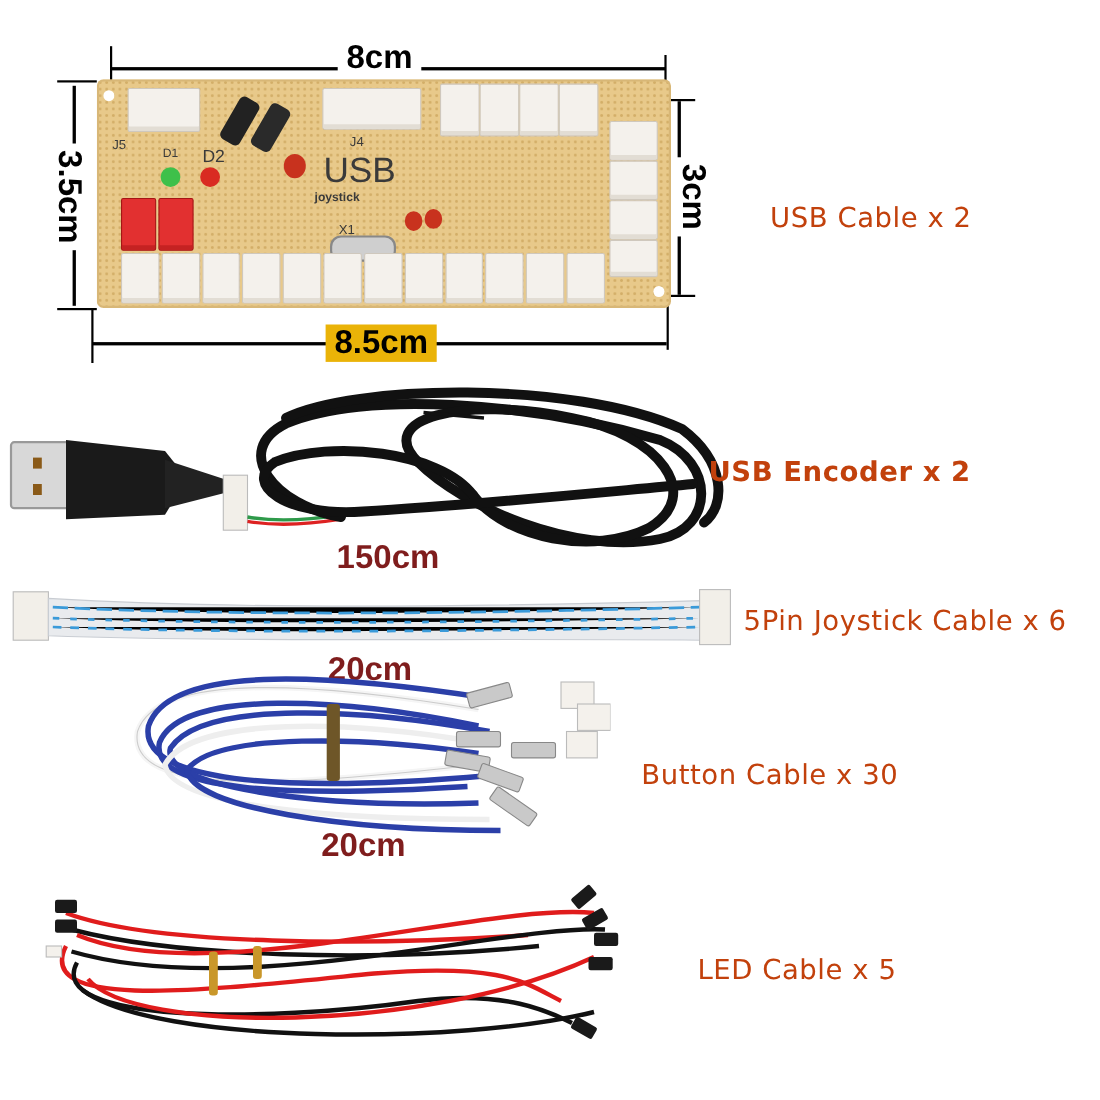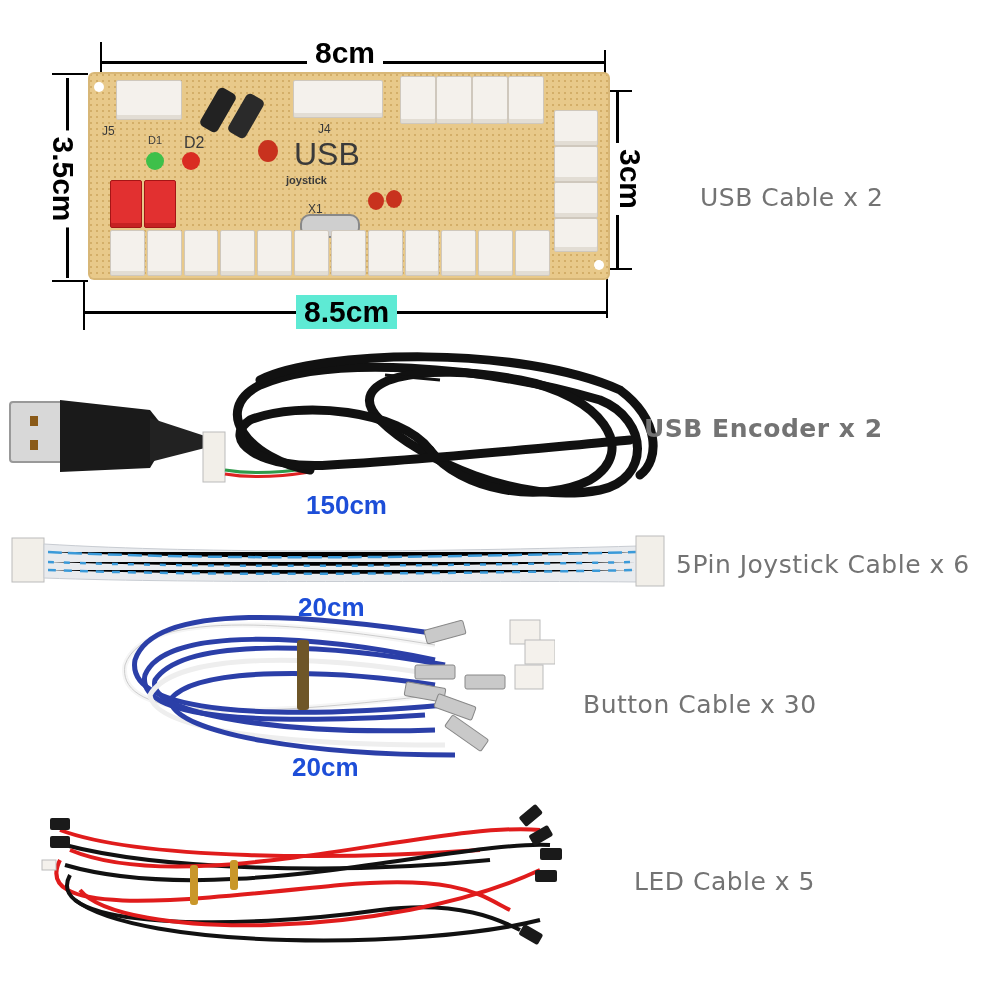--- a/index.html
+++ b/index.html
@@ -1,20 +1,20 @@
 <!DOCTYPE html>
 <html><head>
 <meta charset="utf-8">
 <style>
   html,body{margin:0;padding:0;background:#fff;}
   body{width:1000px;height:1000px;position:relative;overflow:hidden;font-family:"Liberation Sans",sans-serif;}
   .abs{position:absolute;}
-  .label{position:absolute;font-family:"DejaVu Sans",sans-serif;font-size:25px;color:#737373;white-space:nowrap;letter-spacing:0.5px;}
+  .label{position:absolute;font-family:"DejaVu Sans",sans-serif;font-size:25px;color:#c2410c;white-space:nowrap;letter-spacing:0.5px;}
   .dim{position:absolute;font-family:"Liberation Sans",sans-serif;font-weight:bold;color:#000;font-size:30px;white-space:nowrap;}
-  .len{position:absolute;font-family:"Liberation Sans",sans-serif;font-weight:bold;color:#1d4ed8;font-size:26px;white-space:nowrap;}
+  .len{position:absolute;font-family:"Liberation Sans",sans-serif;font-weight:bold;color:#7f1d1d;font-size:30px;white-space:nowrap;}
   
   .board{position:absolute;left:88px;top:72px;width:522px;height:208px;background:#e8c98a;border-radius:6px;
     background-image:radial-gradient(#d3ae68 1px, transparent 1.5px);background-size:6px 6px;box-shadow:inset 0 0 0 2px #d8b777;}
   .conn{position:absolute;background:#f4f1ec;border:1px solid #cfc8bd;border-radius:2px;box-shadow:inset 0 -4px 0 #e2ddd4;}
   .conn.red{background:#e23030;border-color:#a51515;box-shadow:inset 0 -4px 0 #c52222;}
   .hole{position:absolute;width:10px;height:10px;border-radius:50%;background:#fff;}
   .arrowline{position:absolute;background:#000;}
   .board-text{position:absolute;font-family:"Liberation Sans",sans-serif;color:#3a3a3a;}
 </style>
 </head>
@@ -23,21 +23,21 @@
 <div>
 
   <div class="arrowline" style="left:100px;top:61px;width:505px;height:3px;"></div>
   <div class="arrowline" style="left:100px;top:42px;width:2px;height:36px;"></div>
   <div class="arrowline" style="left:604px;top:50px;width:2px;height:36px;"></div>
   <div class="dim" style="left:307px;top:36px;background:#fff;padding:0 8px;">8cm</div>
 
   <div class="arrowline" style="left:84px;top:311px;width:522px;height:3px;"></div>
   <div class="arrowline" style="left:83px;top:280px;width:2px;height:50px;"></div>
   <div class="arrowline" style="left:606px;top:278px;width:2px;height:40px;"></div>
-  <div class="dim" style="left:296px;top:295px;background:#5eead4;padding:0 8px;">8.5cm</div>
+  <div class="dim" style="left:296px;top:295px;background:#eab308;padding:0 8px;">8.5cm</div>
 
   <div class="arrowline" style="left:66px;top:78px;width:3px;height:200px;"></div>
   <div class="arrowline" style="left:52px;top:73px;width:36px;height:2px;"></div>
   <div class="arrowline" style="left:52px;top:280px;width:36px;height:2px;"></div>
   <div class="dim" style="left:14px;top:162px;transform:rotate(90deg);background:#fff;padding:0 6px;">3.5cm</div>
 
   <div class="arrowline" style="left:616px;top:92px;width:3px;height:176px;"></div>
   <div class="arrowline" style="left:596px;top:90px;width:36px;height:2px;"></div>
   <div class="arrowline" style="left:596px;top:268px;width:36px;height:2px;"></div>
   <div class="dim" style="left:594px;top:162px;transform:rotate(90deg);background:#fff;padding:0 6px;">3cm</div>

